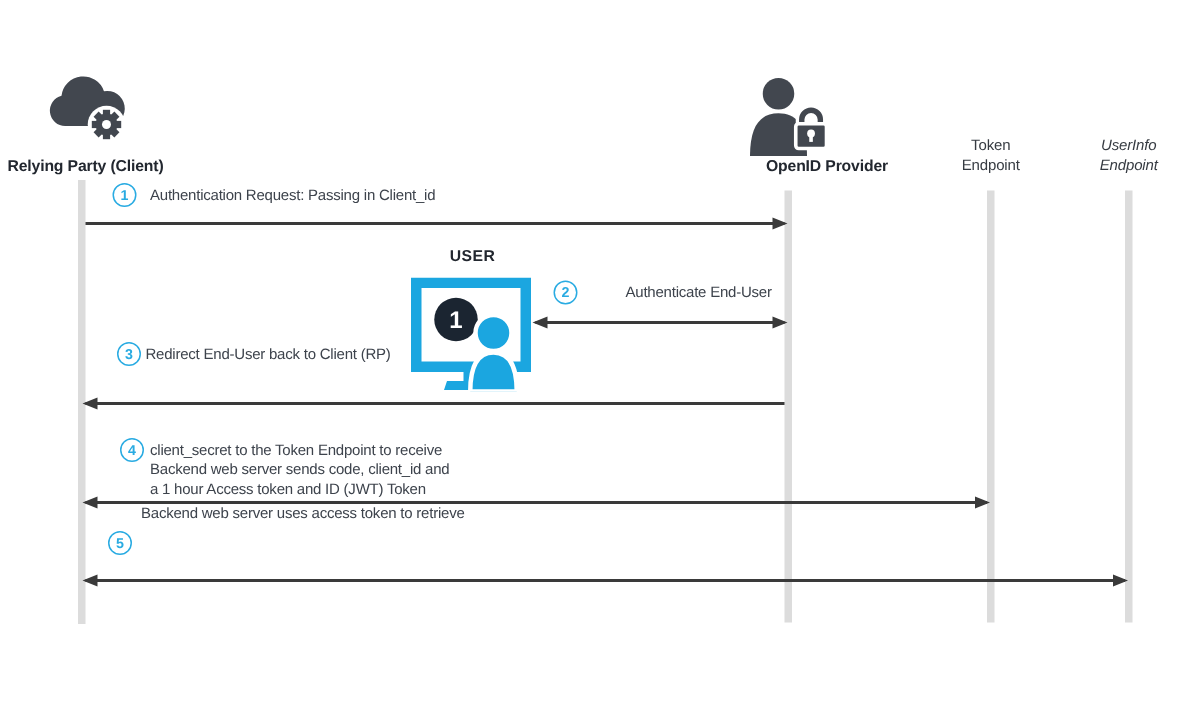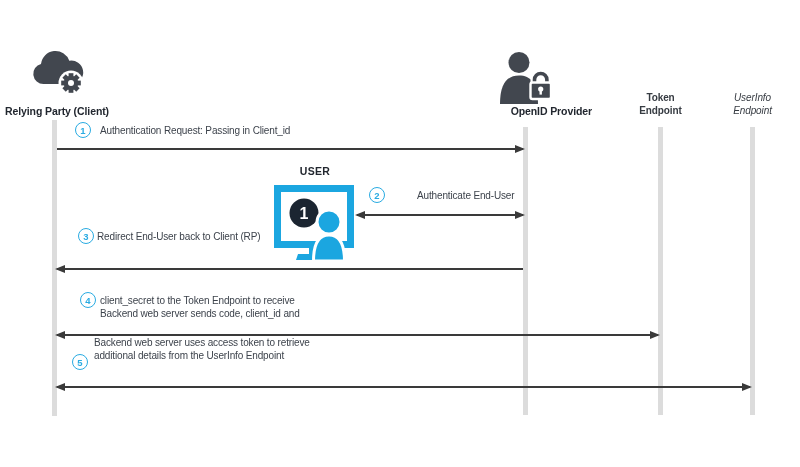--- a/index.html
+++ b/index.html
@@ -51,21 +51,21 @@
     <circle cx="23" cy="10.5" r="10.5" fill="#42474f"></circle>
     <path d="M4 52 C4 31 11.5 23.5 23 23.5 C34.5 23.5 42 31 42 52 Z" fill="#42474f"></path>
     <path d="M38.5 31.5 v-3.8 a6.2 6.2 0 0 1 12.4 0 v3.8" fill="none" stroke="#ffffff" stroke-width="8"></path>
     <path d="M38.5 31.5 v-3.8 a6.2 6.2 0 0 1 12.4 0 v3.8" fill="none" stroke="#42474f" stroke-width="3.6"></path>
     <rect x="34.5" y="30.5" width="20.5" height="16.5" rx="2" fill="#42474f" stroke="#ffffff" stroke-width="2.4"></rect>
     <circle cx="44.7" cy="37" r="2.6" fill="#ffffff"></circle>
     <rect x="43.5" y="38" width="2.4" height="4.6" fill="#ffffff"></rect>
   </svg>
   <div class="actor-label" style="left:458px; top:105px; width:134px;text-align:right;">OpenID Provider</div>
 
-  <div class="endpoint-label" style="left:612px; top:92px; width:97px;font-weight:bold;">
+  <div class="endpoint-label" style="left:612px; top:92px; width:97px;">
     <span>Token</span><br>
     <span>Endpoint</span>
   </div>
   <div class="endpoint-label" style="left:704px; top:92px; width:97px;font-style:italic;">
     <span>UserInfo</span><br>
     <span>Endpoint</span>
   </div>
 
   <div class="lifeline" style="left:52px; top:120px; height:296px;"></div>
   <div class="lifeline" style="left:523px; top:127px; height:288px;"></div>
@@ -105,29 +105,29 @@
     <span>Redirect End-User back to Client (RP)</span>
   </div>
   <div class="arrow" style="left:57px; top:268px; width:466px;">
     <i class="head-l"></i>
   </div>
 
   <div class="badge" style="left:80px; top:292px;">4</div>
   <div class="step-text center" style="left:100px; top:294px; width:248px;">
     <span>client_secret to the Token Endpoint to receive</span>
     <span>Backend web server sends code, client_id and</span>
+    <span>a 1 hour Access token and ID (JWT) Token</span>
   </div>
   <div class="arrow" style="left:57px; top:334px; width:601px;">
     <i class="head-l"></i>
     <i class="head-r"></i>
   </div>
 
   <div class="badge" style="left:72px; top:354px;">5</div>
   <div class="step-text center" style="left:94px; top:336px; width:272px;">
     <span>Backend web server uses access token to retrieve</span>
-    <span>additional details from the UserInfo Endpoint</span>
   </div>
   <div class="arrow" style="left:57px; top:386px; width:693px;">
     <i class="head-l"></i>
     <i class="head-r"></i>
   </div>
 
 </div>
 
 </body></html>

